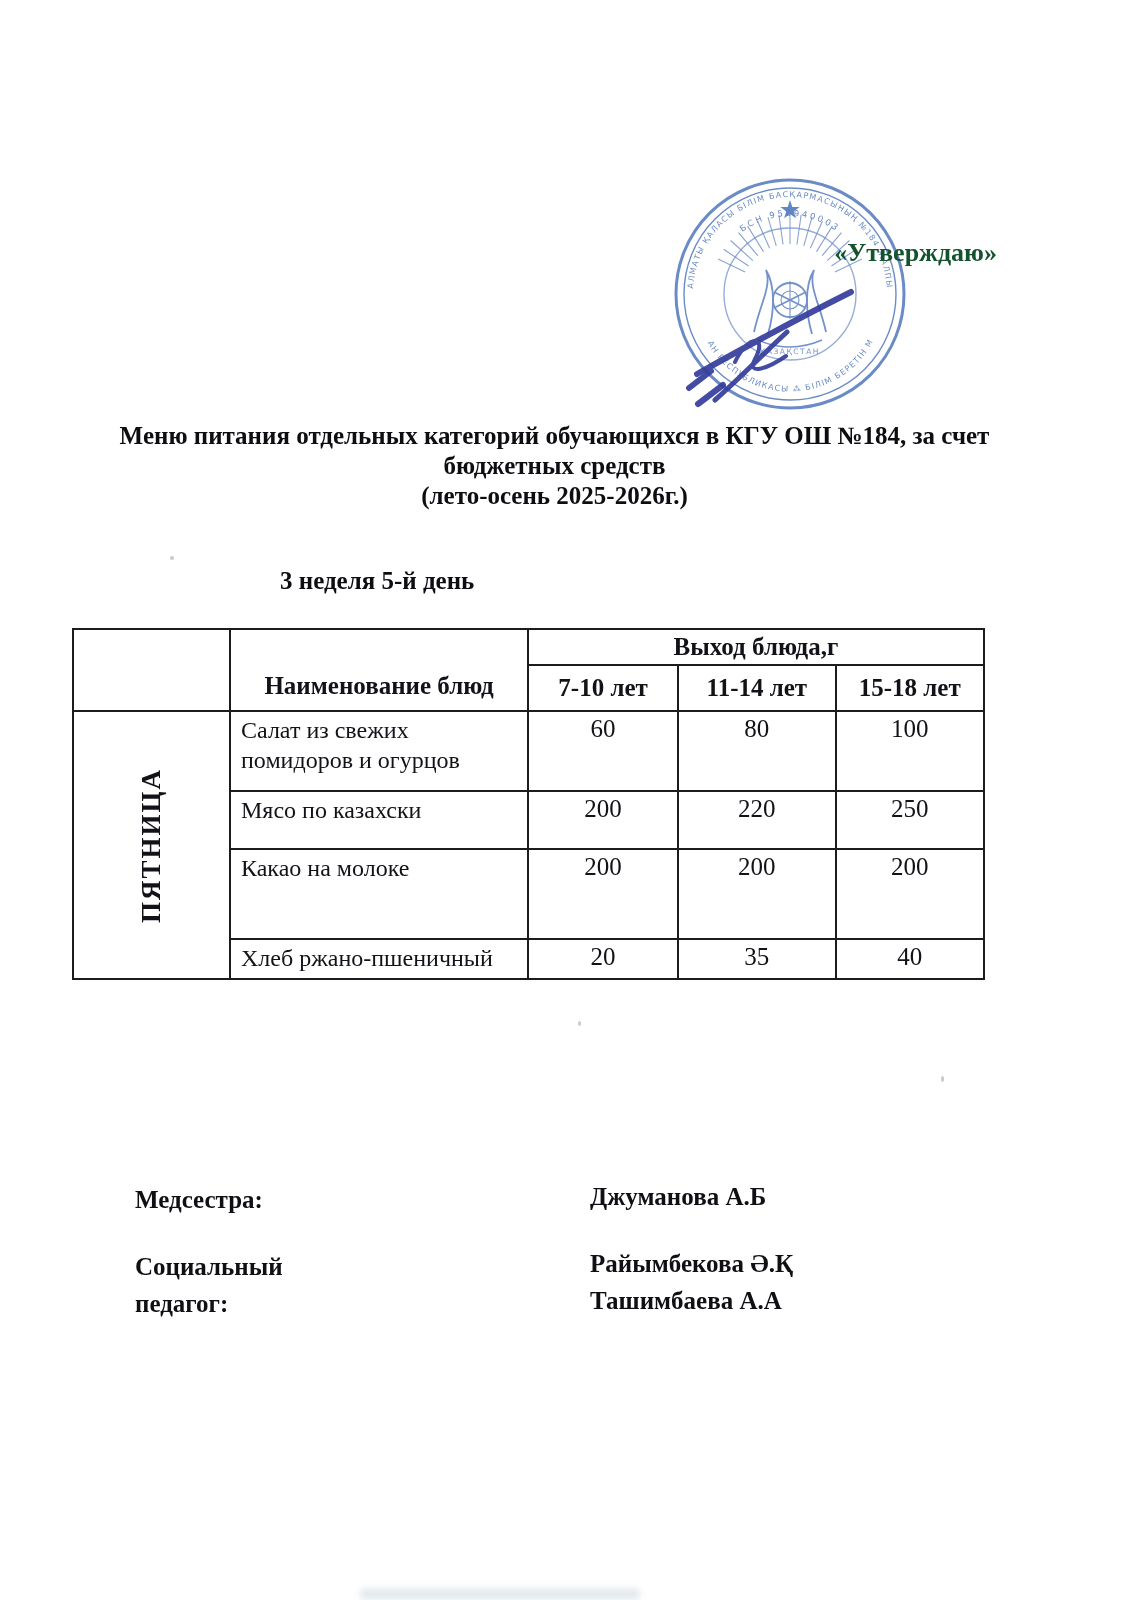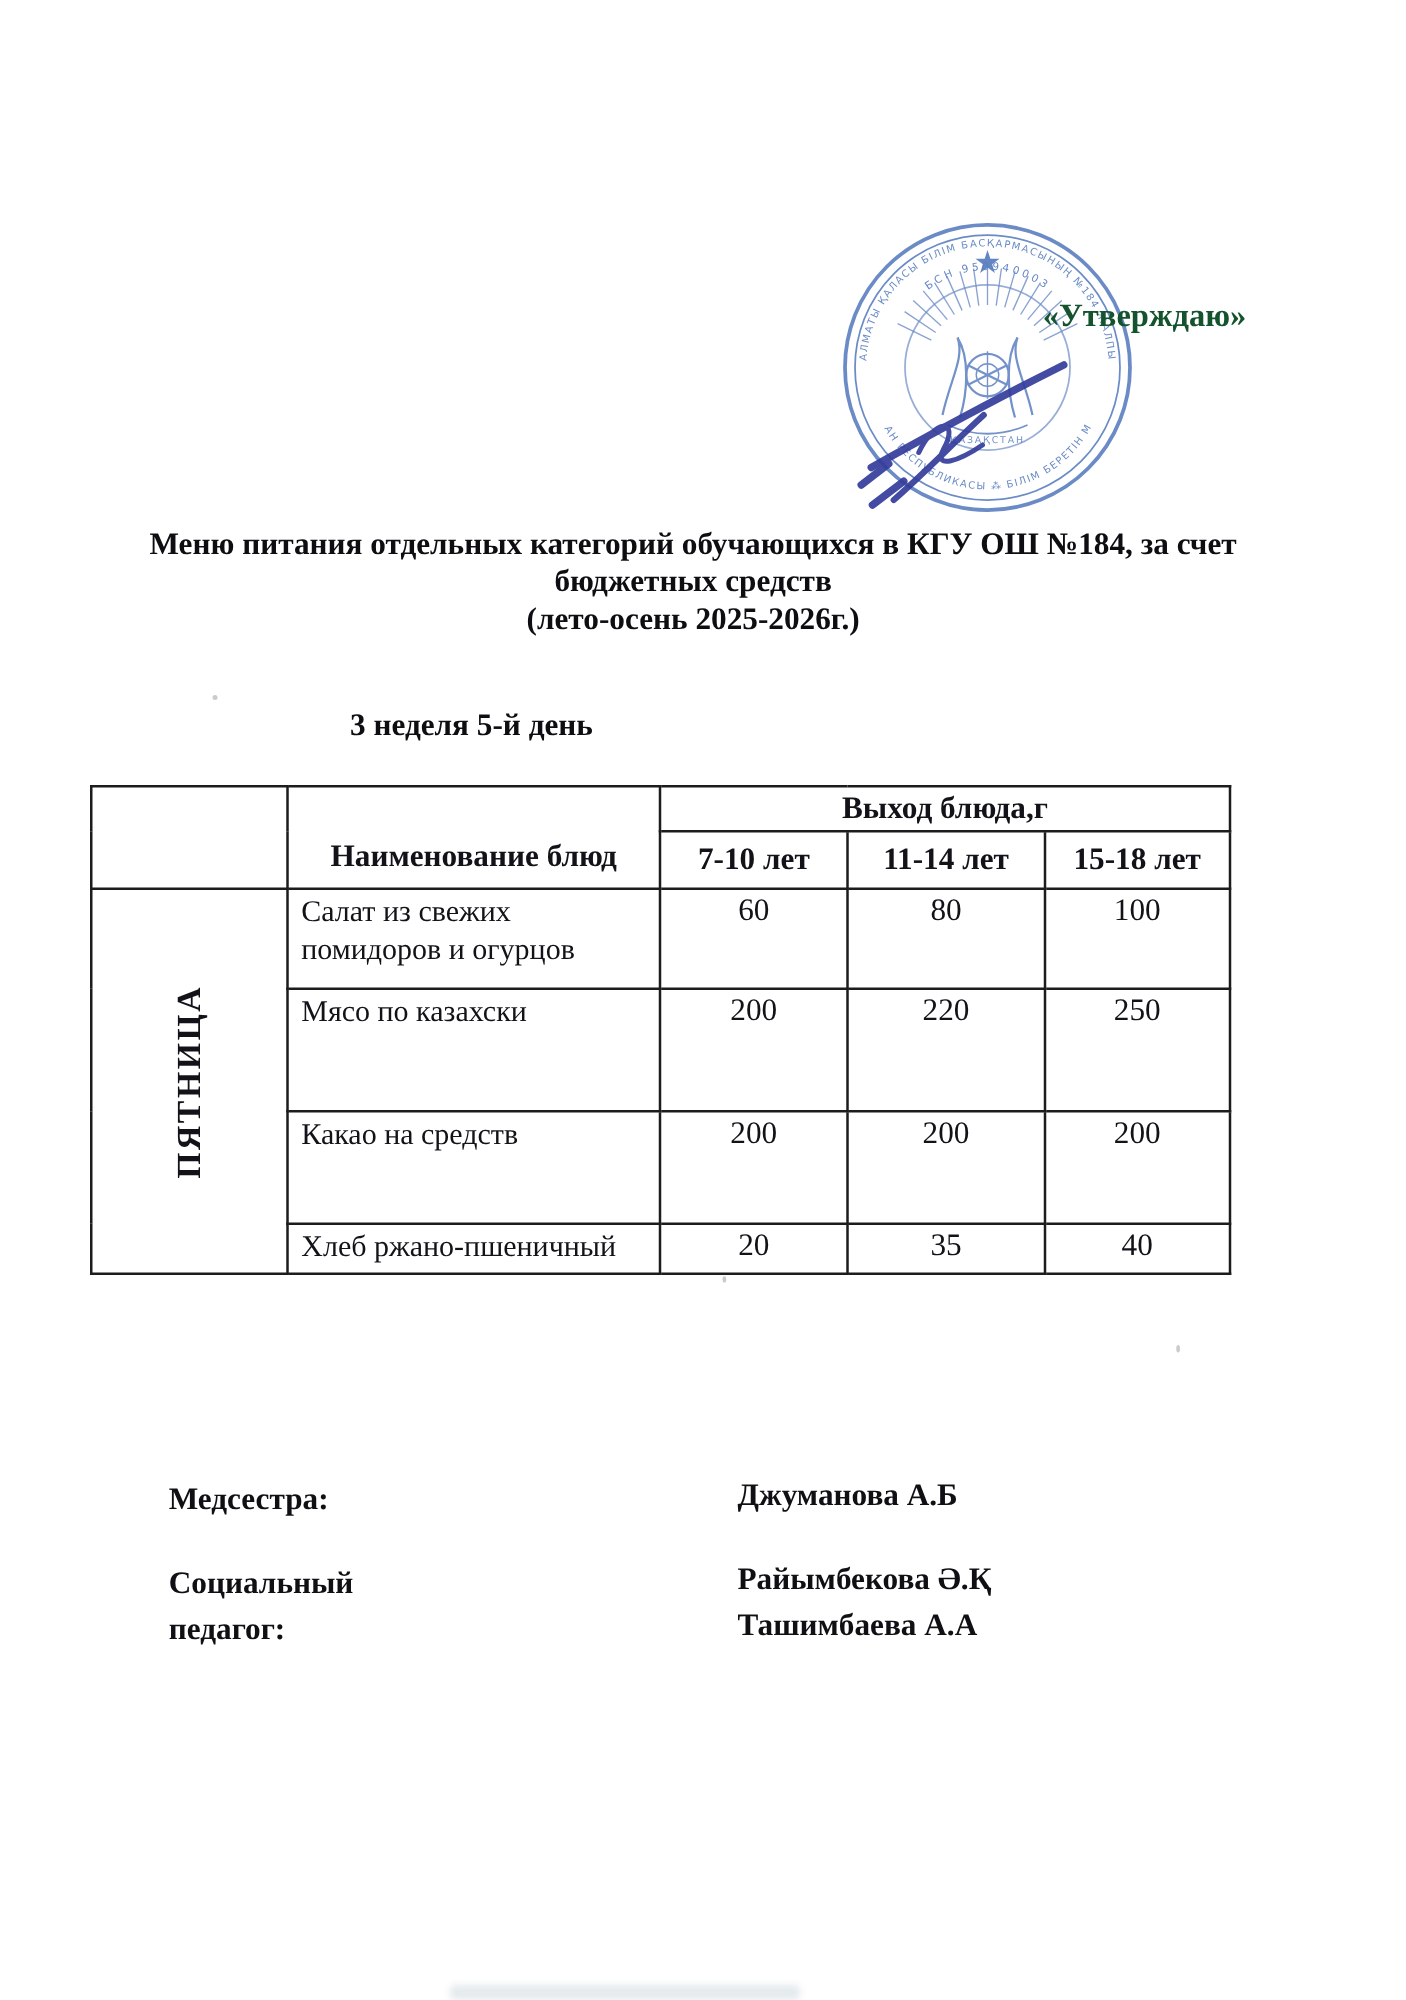--- a/index.html
+++ b/index.html
@@ -52,21 +52,21 @@
   td.hdr-dish { vertical-align: bottom; padding-bottom: 10px; }
   td.day-cell { text-align: center; vertical-align: middle; }
   .day-vertical {
     transform: rotate(-90deg);
     font-weight: bold; font-size: 27px; letter-spacing: 2px;
     white-space: nowrap;
   }
   td.dish-cell { padding: 3px 6px 3px 10px; vertical-align: top; line-height: 30px; }
   td.value-cell { text-align: center; vertical-align: top; padding-top: 3px; font-size: 25px; }
   tr.row-salad  td { height: 80px; }
-  tr.row-meat   td { height: 98px; }
+  tr.row-meat   td { height: 58px; }
   tr.row-cocoa  td { height: 90px; }
   tr.row-bread  td { height: 40px; }
 
   
   .sig-item { position: absolute; font-weight: bold; font-size: 25px; color: #0f0f14; }
   .sig-role-1  { left: 135px; top: 1186px; }
   .sig-name-1  { left: 590px; top: 1183px; }
   .sig-role-2  { left: 135px; top: 1248px; width: 218px; line-height: 37px; }
   .sig-names-2 { left: 590px; top: 1245px; line-height: 37px; }
 
@@ -193,21 +193,21 @@
         <td class="value-cell">80</td>
         <td class="value-cell">100</td>
       </tr>
       <tr class="row-meat">
         <td class="dish-cell">Мясо по казахски</td>
         <td class="value-cell">200</td>
         <td class="value-cell">220</td>
         <td class="value-cell">250</td>
       </tr>
       <tr class="row-cocoa">
-        <td class="dish-cell">Какао на средств</td>
+        <td class="dish-cell">Какао на молоке</td>
         <td class="value-cell">200</td>
         <td class="value-cell">200</td>
         <td class="value-cell">200</td>
       </tr>
       <tr class="row-bread">
         <td class="dish-cell">Хлеб ржано-пшеничный</td>
         <td class="value-cell">20</td>
         <td class="value-cell">35</td>
         <td class="value-cell">40</td>
       </tr>

